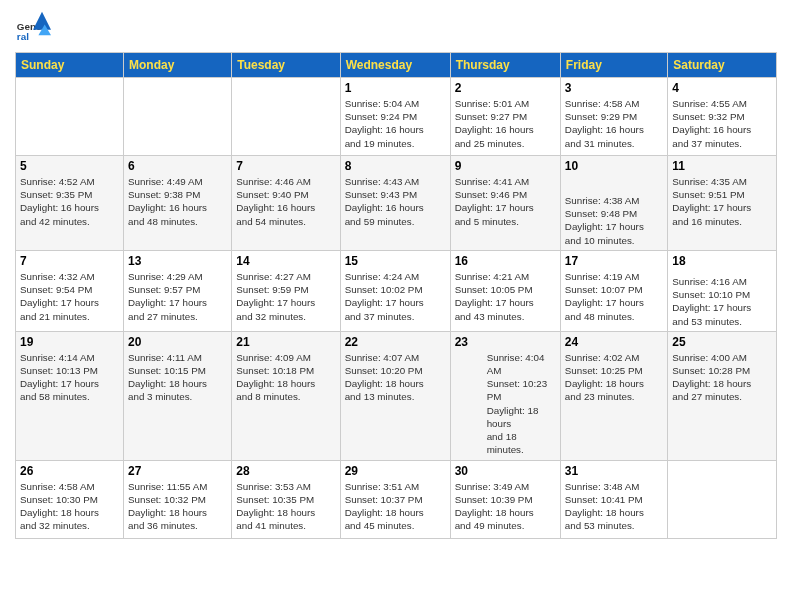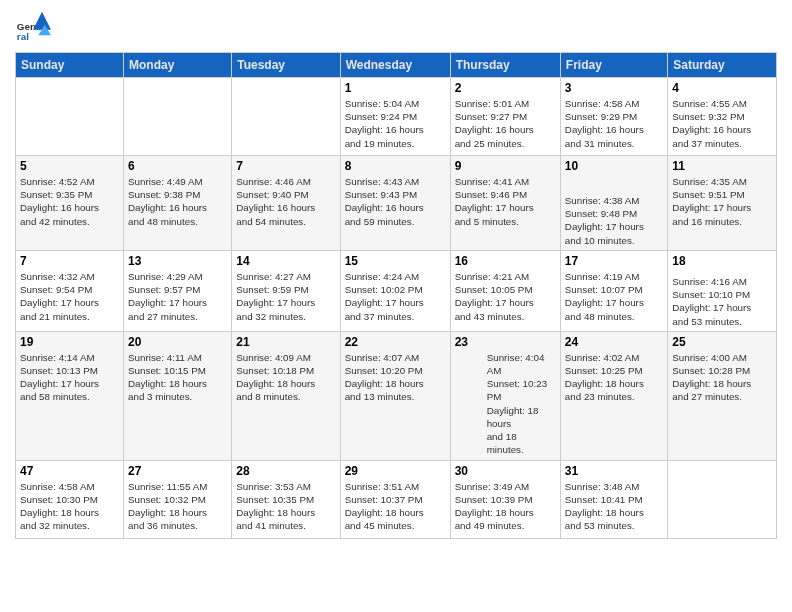--- a/index.html
+++ b/index.html
@@ -50,21 +50,21 @@
       color: #333;
       font-weight: bold;
     }
     .calendar-table {
       width: 100%;
       border-collapse: collapse;
       font-size: 10.5px;
     }
     .calendar-table th {
       background-color: #1565c0;
-      color: #e5e5e5;
+      color: #fde047;
       text-align: left;
       padding: 5px 5px;
       font-size: 12px;
       font-weight: bold;
       border: 1px solid #ccc;
     }
     .calendar-table td {
       vertical-align: top;
       border: 1px solid #ccc;
       padding: 3px 4px;
@@ -310,21 +310,21 @@
           <td>
             <span class="day-number">25</span>
             <div class="day-info" style="white-space: pre-line;">Sunrise: 4:00 AM
 Sunset: 10:28 PM
 Daylight: 18 hours
 and 27 minutes.</div>
           </td>
         </tr>
         <tr>
           <td>
-            <span class="day-number">47</span>
+            <span class="day-number">26</span>
             <div class="day-info" style="white-space: pre-line;">Sunrise: 4:58 AM
 Sunset: 10:30 PM
 Daylight: 18 hours
 and 32 minutes.</div>
           </td>
           <td>
             <span class="day-number">27</span>
             <div class="day-info" style="white-space: pre-line;">Sunrise: 11:55 AM
 Sunset: 10:32 PM
 Daylight: 18 hours

